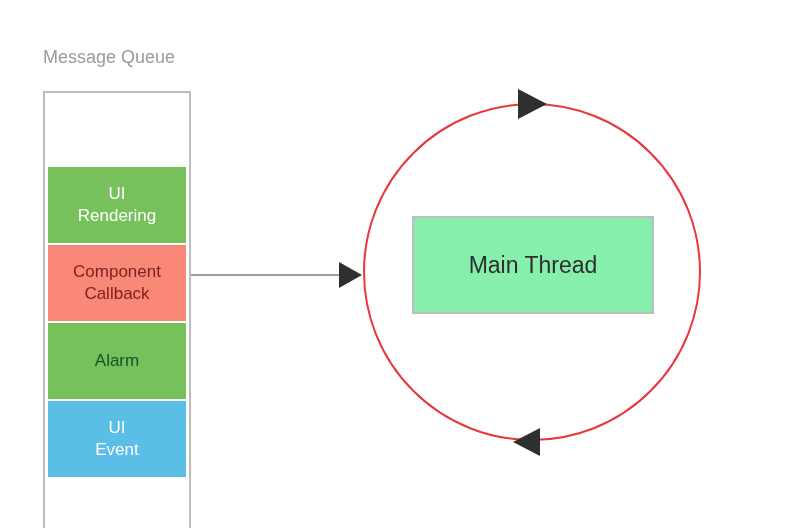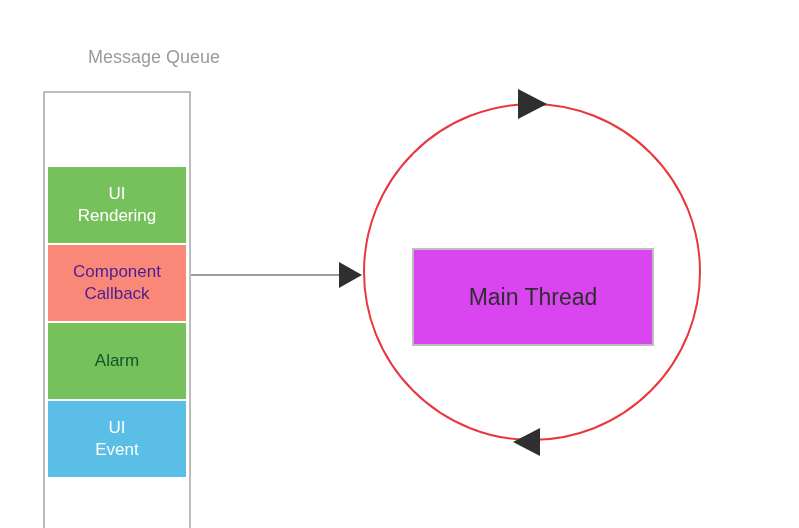--- a/index.html
+++ b/index.html
@@ -96,45 +96,45 @@
     top: 428px;
     width: 0;
     height: 0;
     border-top: 14px solid transparent;
     border-bottom: 14px solid transparent;
     border-right: 27px solid #2F2F2F;
   }
   .main-thread {
     position: absolute;
     left: 412px;
-    top: 248px;
+    top: 216px;
     width: 242px;
     height: 98px;
     border: 2px solid #BDBDBD;
     box-sizing: border-box;
-    background: #d946ef;
+    background: #86efac;
     display: flex;
     align-items: center;
     justify-content: center;
     font-size: 23px;
     color: #2E2E2E;
   }
 </style>
 </head>
 <body>
 
 <div class="stage">
 
-  <div class="mq-label" style="color: rgb(155, 155, 155); margin-left: 45px;">Message Queue</div>
+  <div class="mq-label" style="color: rgb(155, 155, 155);">Message Queue</div>
 
   <div class="queue" style="border-color: rgb(189, 189, 189);">
     <div class="queue-spacer"></div>
     <div class="queue-block" style="background-color: rgb(119, 193, 93); color: rgb(255, 255, 255);">UI
 Rendering</div>
-    <div class="queue-block" style="background-color: rgb(249, 136, 120); color: #4c1d95;">Component
+    <div class="queue-block" style="background-color: rgb(249, 136, 120); color: #7f1d1d;">Component
 Callback</div>
     <div class="queue-block" style="background-color: rgb(119, 193, 93); color: #14532d;">Alarm</div>
     <div class="queue-block" style="background-color: rgb(90, 190, 230); color: rgb(255, 255, 255);">UI
 Event</div>
   </div>
 
   <div class="connector-line" style="background-color: rgb(158, 158, 158);"></div>
   <div class="connector-arrow" style="border-left-color: rgb(47, 47, 47);"></div>
 
   <div class="loop-circle" style="border-color: rgb(232, 56, 61);"></div>

